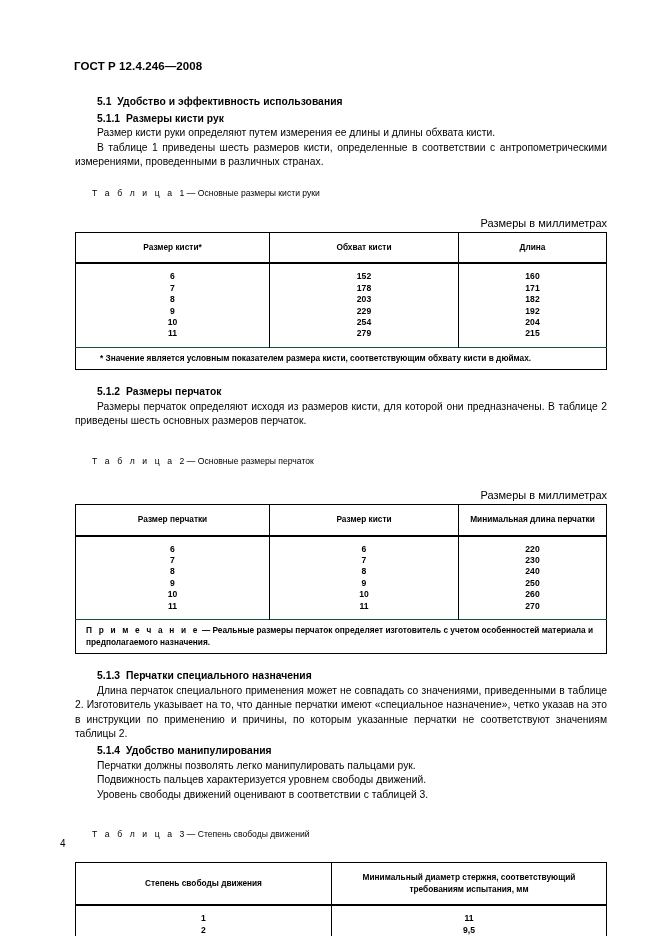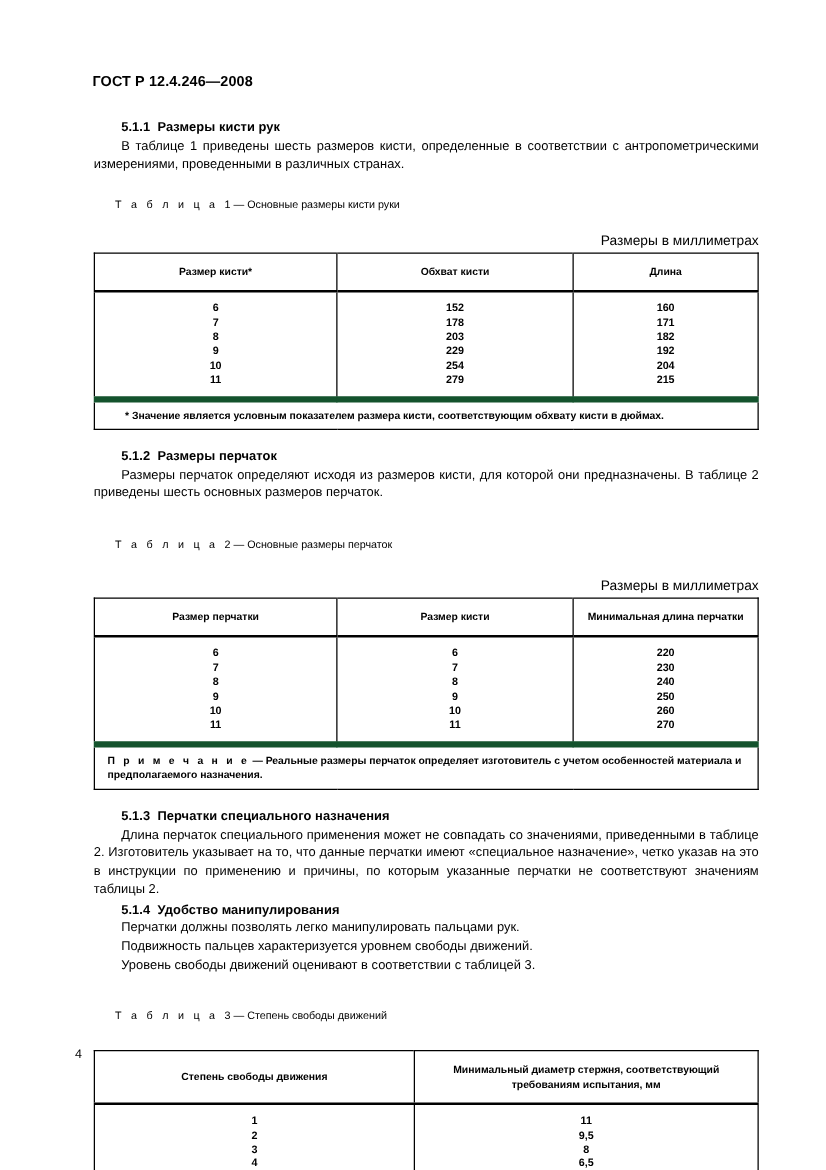--- a/index.html
+++ b/index.html
@@ -119,21 +119,21 @@
     padding: 0;
     line-height: 11.4px;
     font-size: 8.6px;
   }
   table.gost td.bd.last { border-right: none; }
   table.gost td.bd .cellstack {
     padding: 7px 2px 7px 2px;
   }
   table.gost td.bd .cellstack div { line-height: 11.4px; }
   table.gost tr.noterow td {
-    border-top: 5px solid #14532d;
+    border-top: 1px solid #14532d;
     text-align: left;
     padding: 5px 8px 5px 10px;
     line-height: 11.6px;
     font-size: 8.3px;
   }
   .noteindent { text-indent: 16px; }
   .sp-word { letter-spacing: 2.2px; }
   .star-note { text-indent: 14px; }
 
   .page-num {
@@ -146,24 +146,28 @@
 </head>
 <body>
 
 <div class="page">
   <div class="content">
 
     <div class="doc-header">ГОСТ Р 12.4.246—2008</div>
 
     <div class="body-area">
 
+      <h3 class="section-title">
+        <span>5.1</span>&nbsp;&nbsp;<span>Удобство и эффективность использования</span>
+      </h3>
 
       <h3 class="section-title sub">
         <span>5.1.1</span>&nbsp;&nbsp;<span>Размеры кисти рук</span>
       </h3>
+      <p class="para nojust">Размер кисти руки определяют путем измерения ее длины и длины обхвата кисти.</p>
       <p class="para">В таблице 1 приведены шесть размеров кисти, определенные в соответствии с антропометрическими измерениями, проведенными в различных странах.</p>
 
       <p class="tbl-caption"><span class="tword">Т а б л и ц а</span><span class="tnum">1</span>&nbsp;<span>—</span>&nbsp;<span>Основные размеры кисти руки</span></p>
       <p class="units-line">Размеры в миллиметрах</p>
       <table class="gost">
         <tbody>
             <tr>
           <th class="hd" style="width:185px">Размер кисти*</th>
           <th class="hd" style="width:180px">Обхват кисти</th>
           <th class="hd last">Длина</th>

